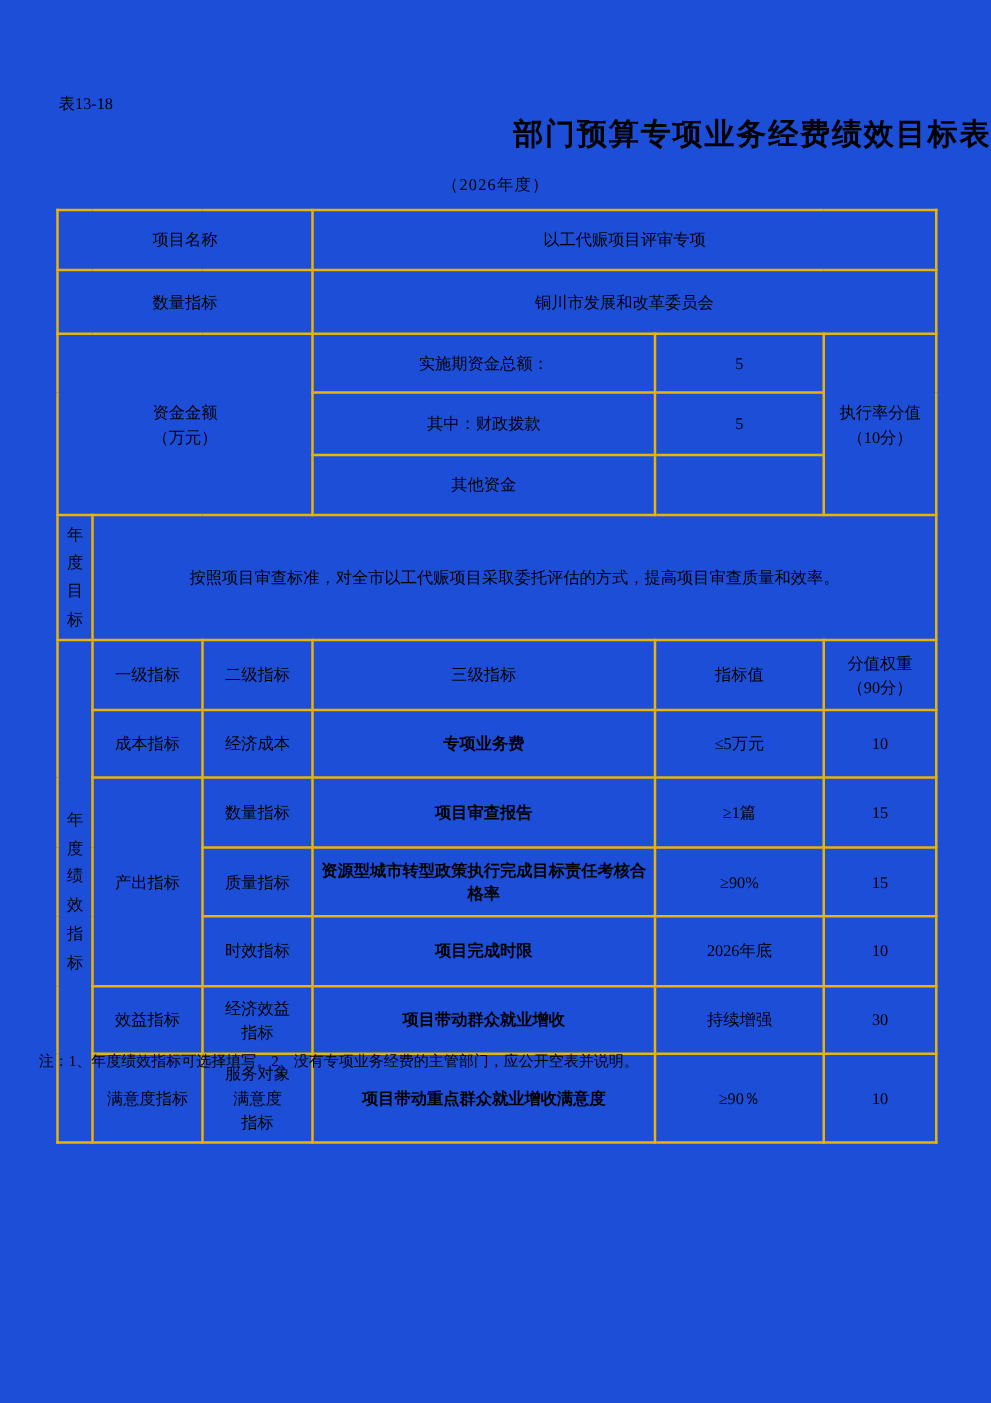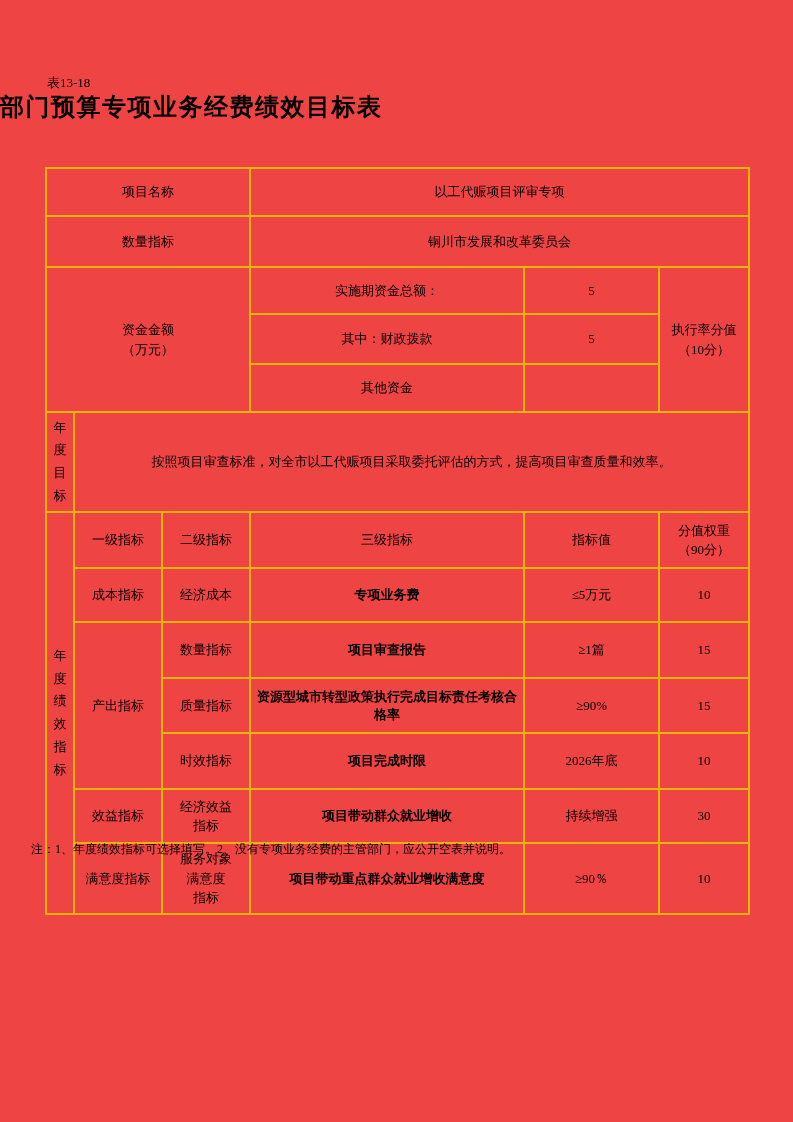--- a/index.html
+++ b/index.html
@@ -1,30 +1,30 @@
 <!DOCTYPE html>
 <html><head>
 <meta charset="utf-8">
 <style>
   html,body { margin:0; padding:0; background:#888; }
   .page {
     position:relative;
     width:793px; height:1122px;
     margin:0 auto;
-    background:#ef4444;
+    background:#1d4ed8;
     font-family:"Liberation Serif", serif;
     color:#000;
   }
   .table-no {
     position:absolute; left:47px; top:74px;
     font-size:13px;
   }
   .doc-title {
     position:absolute; left:0; right:0; top:91px;
-    text-align:left;
+    text-align:right;
     font-size:24px; font-weight:bold; letter-spacing:1.5px;
   }
   .doc-subtitle {
     position:absolute; left:0; right:0; top:139px;
     text-align:center;
     font-size:13px; letter-spacing:1px;
   }
   table.main {
     position:absolute; left:45px; top:167px;
     width:703px;
@@ -58,20 +58,21 @@
   .notes .prefix { white-space:pre; }
   .notes .items { display:flex; }
 </style>
 </head>
 <body>
 
 <div class="page">
 
   <div class="table-no">表13-18</div>
   <div class="doc-title">部门预算专项业务经费绩效目标表</div>
+  <div class="doc-subtitle">（2026年度）</div>
 
   <table class="main">
     <colgroup>
       <col style="width:28px">
         <col style="width:88px">
         <col style="width:88px">
       <col style="width:274px">
         <col style="width:135px">
         <col style="width:90px">
     </colgroup>

